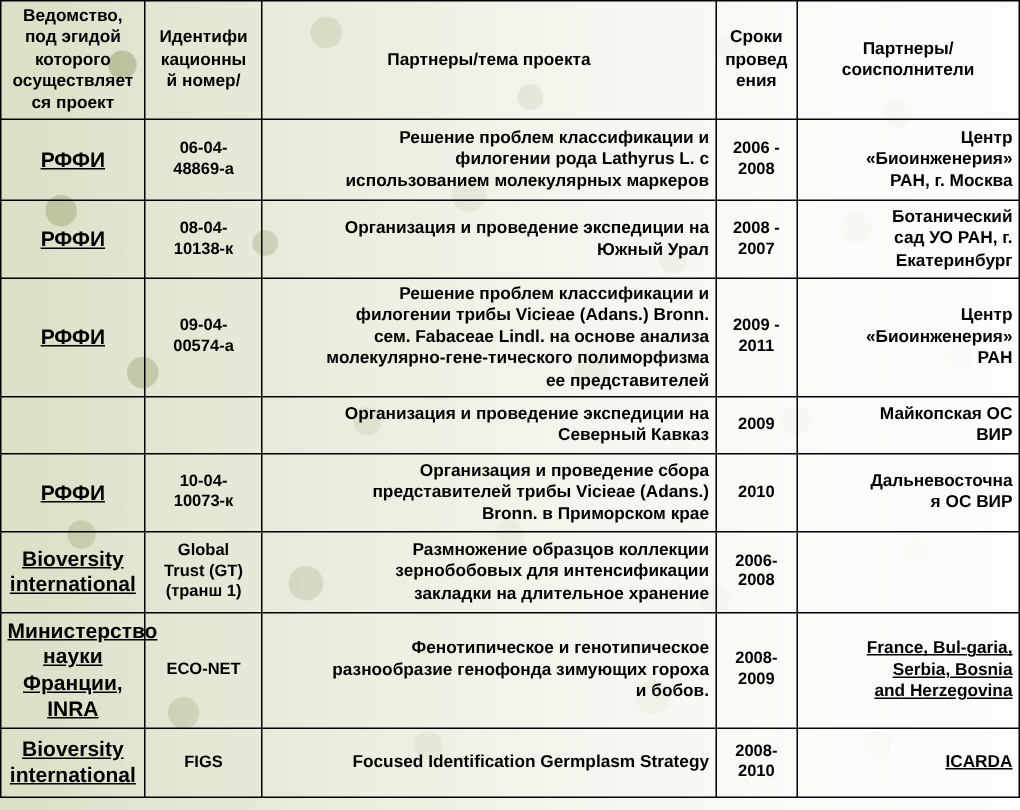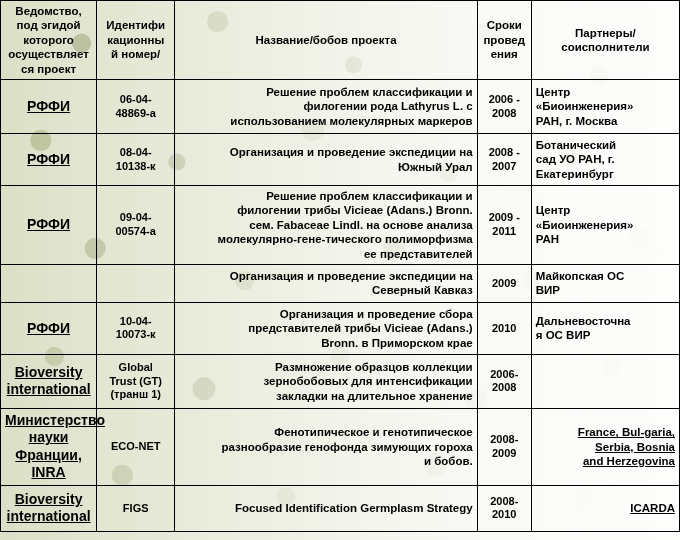--- a/index.html
+++ b/index.html
@@ -96,21 +96,21 @@
   }
   .c-title.left {
     text-align: right;
   }
   .c-dates {
     text-align: center;
     font-weight: bold;
     font-size: 11px;
   }
   .c-partners {
-    text-align: left;
+    text-align: right;
     font-weight: bold;
     font-size: 11.5px;
   }
   .c-partners.left {
     text-align: right;
     text-decoration: underline;
   }
   .nowrap-pre {
     white-space: pre-line;
   }
@@ -133,21 +133,21 @@
     <tbody>
       <tr class="hdr">
         <td class="nowrap-pre">Ведомство,
 под эгидой
 которого
 осуществляет
 ся проект</td>
         <td class="nowrap-pre">Идентифи
 кационны
 й номер/</td>
-        <td class="nowrap-pre">Название/бобов  проекта</td>
+        <td class="nowrap-pre">Партнеры/тема  проекта</td>
         <td class="nowrap-pre">Сроки
 провед
 ения</td>
         <td class="nowrap-pre">Партнеры/
 соисполнители</td>
       </tr>
 
       <tr style="height:54px">
         <td class="c-agency nowrap-pre">РФФИ</td>
         <td class="c-id nowrap-pre">06-04-

